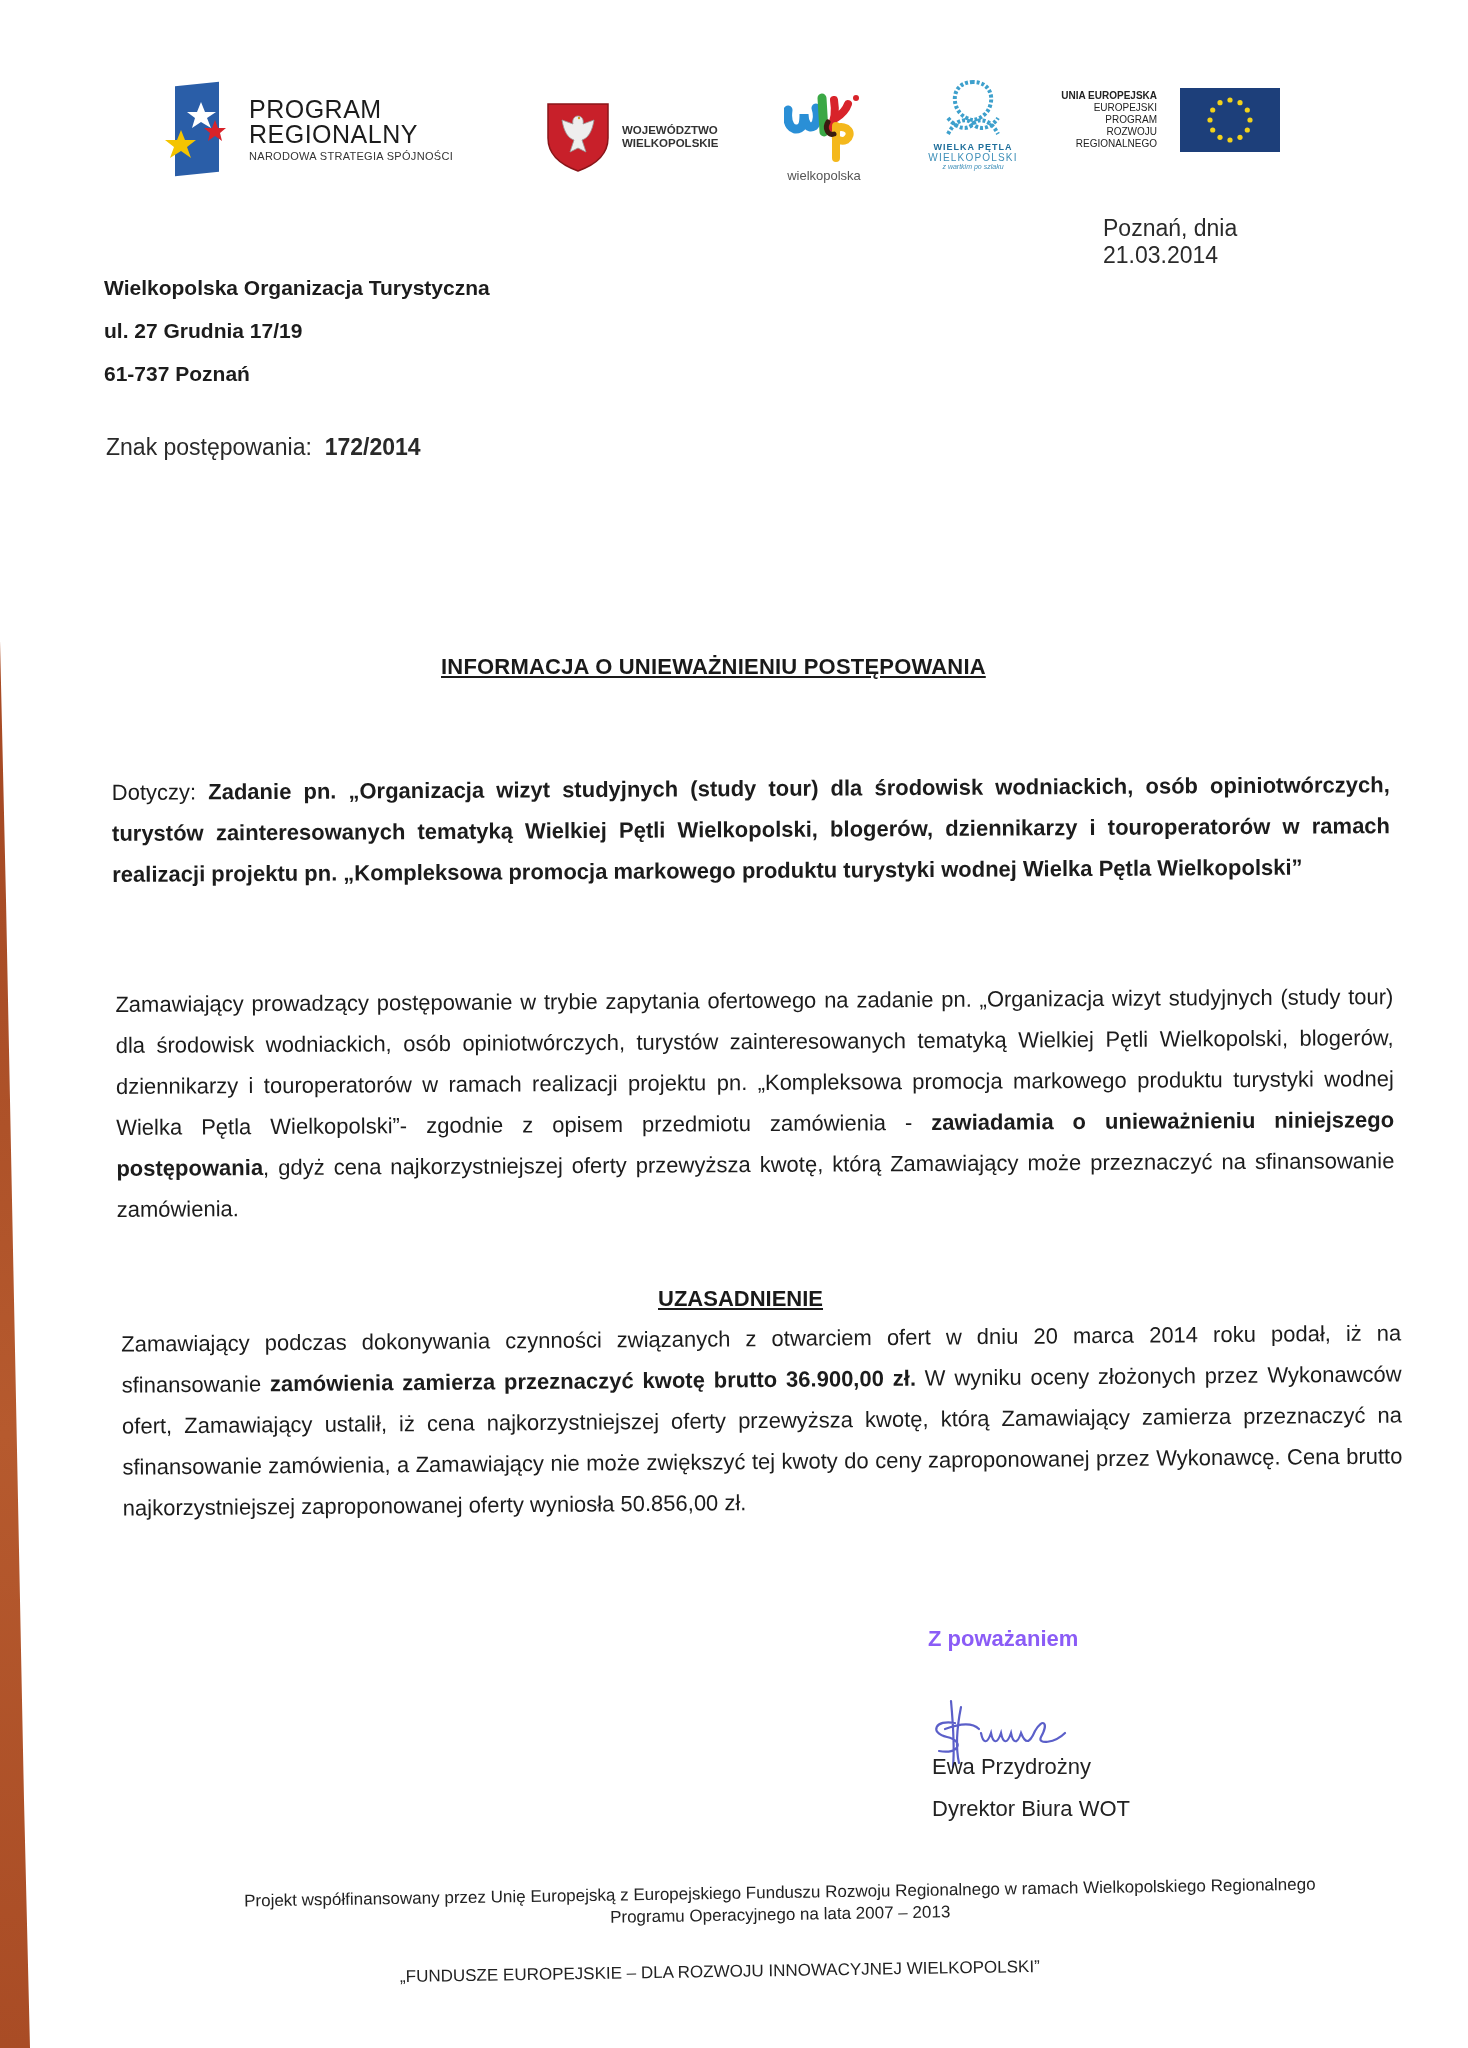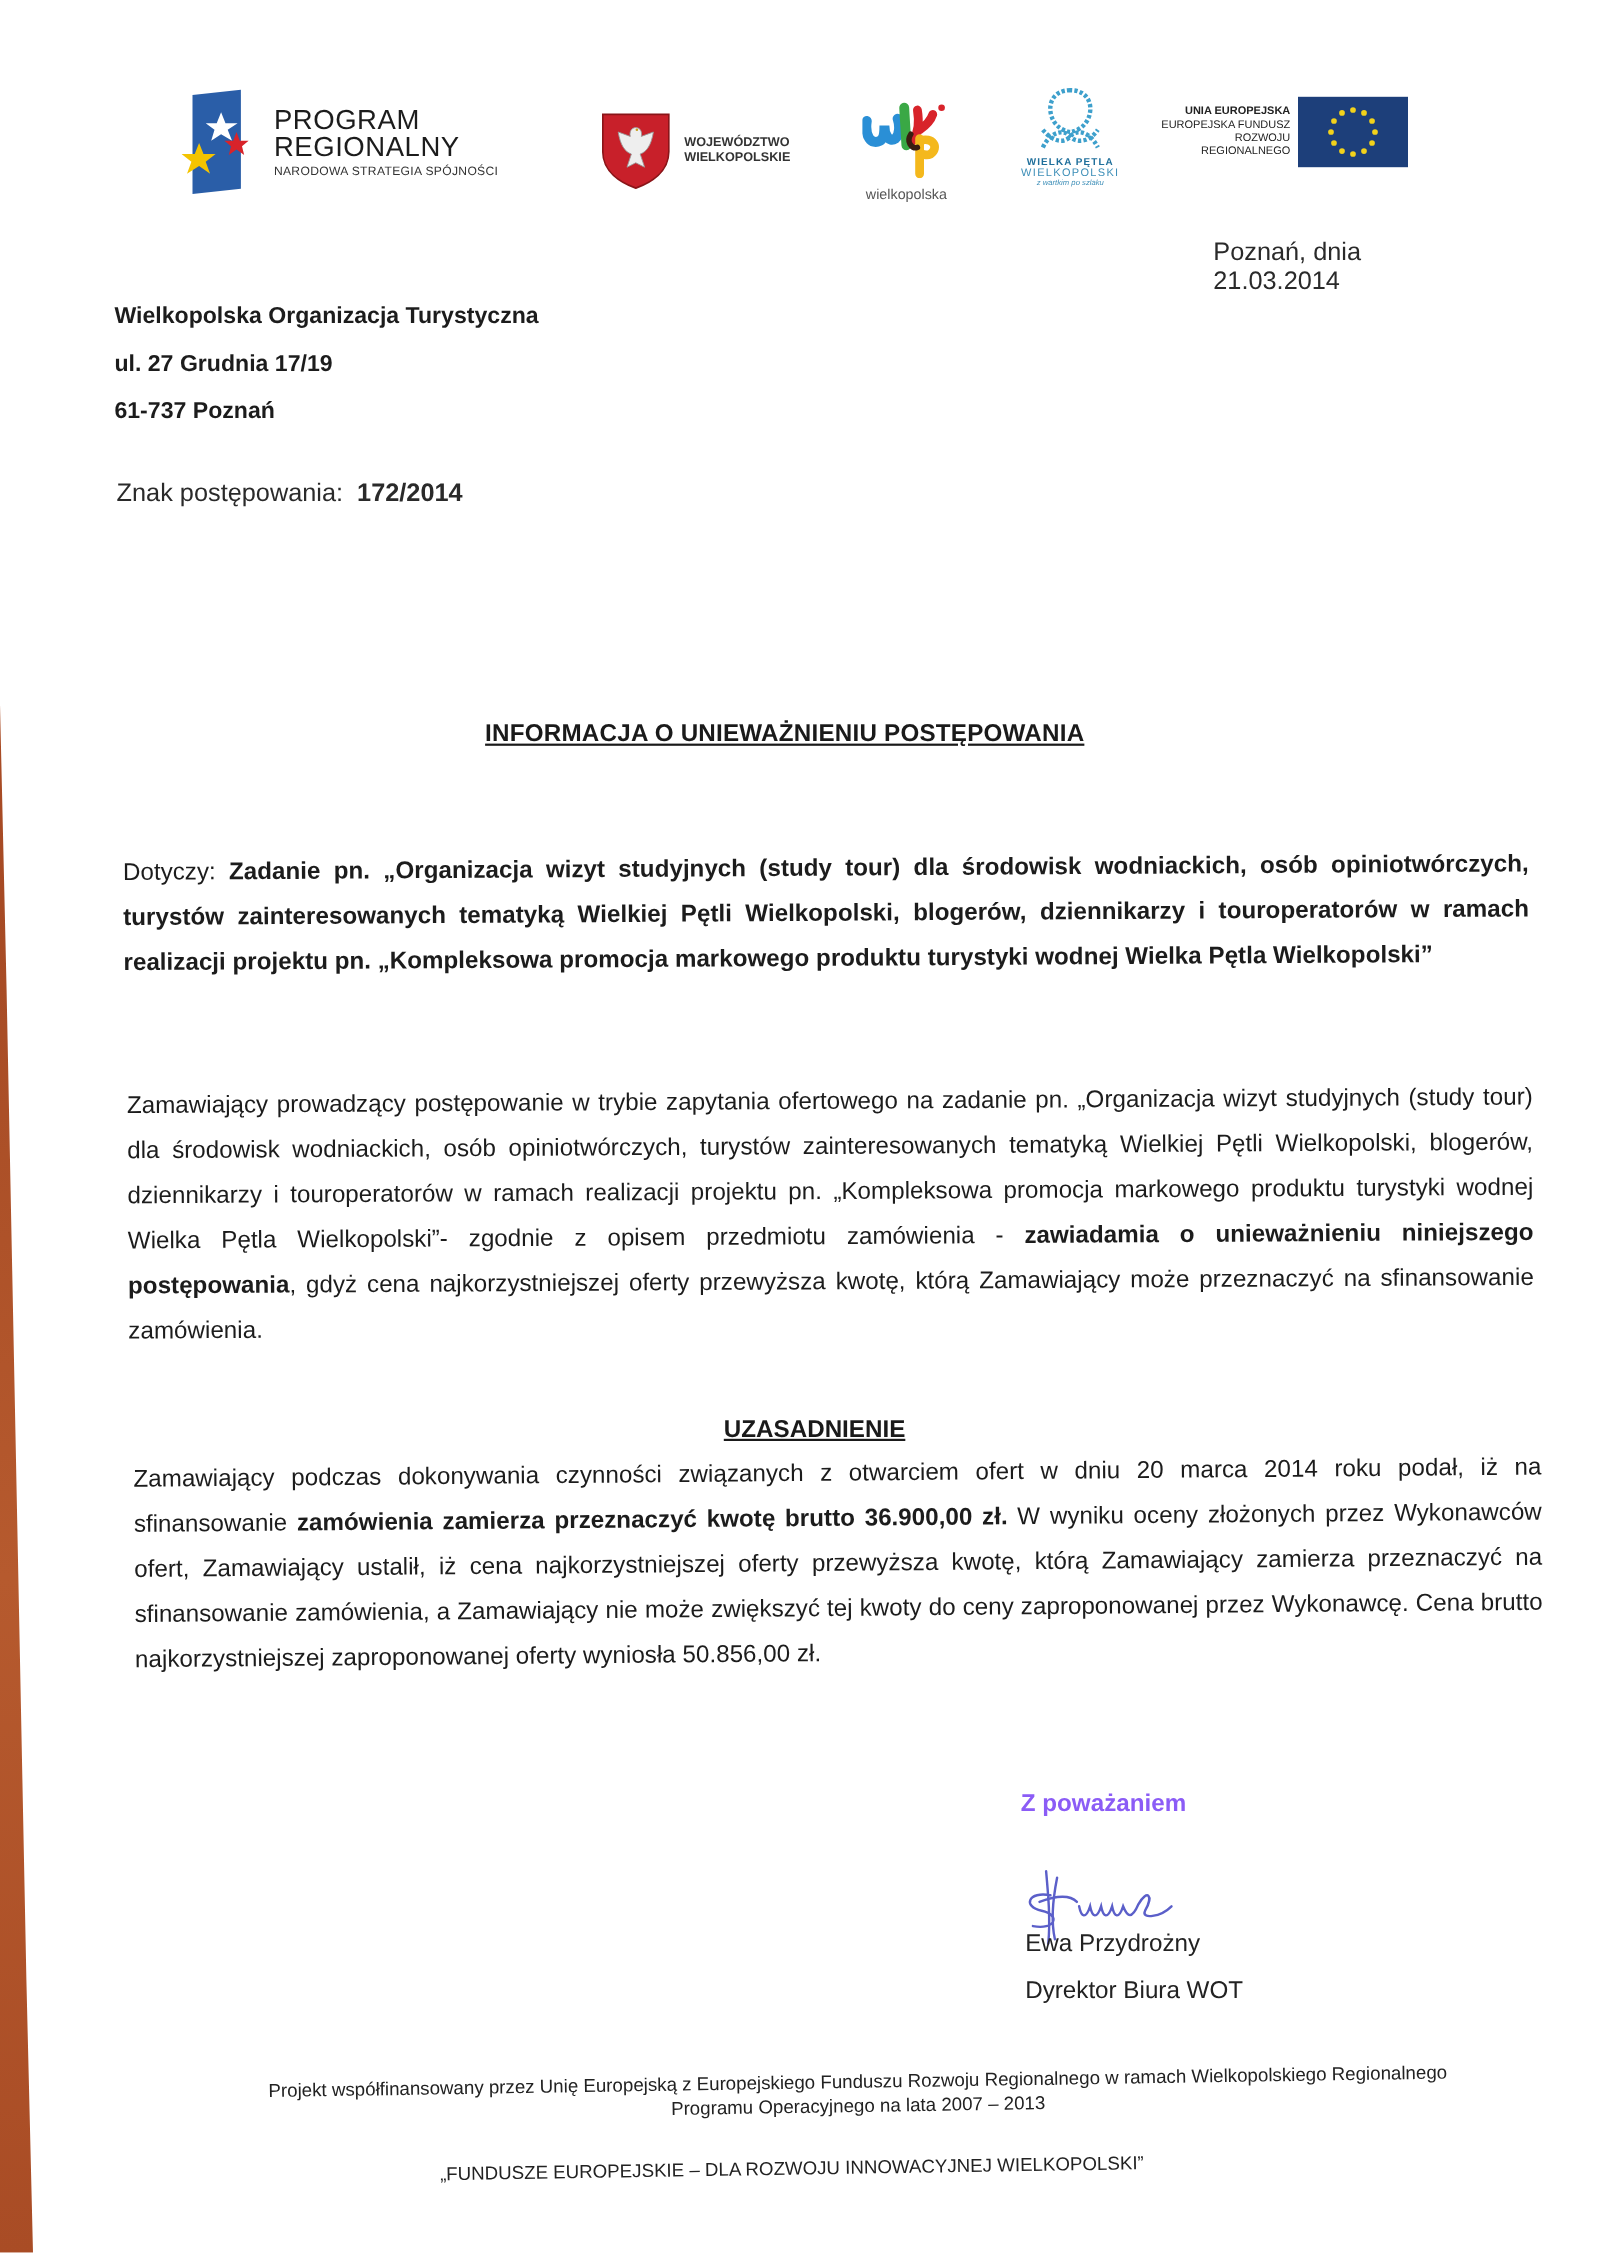--- a/index.html
+++ b/index.html
@@ -32,21 +32,21 @@
   .wlkp-mark { width: 80px; height: 70px; margin: 0 auto; }
   .wlkp-text { font-size: 13px; color: #555; margin-top: 2px; }
 
   .logo-wpw { position: absolute; left: 918px; top: 78px; width: 110px; text-align: center; }
   .wpw-mark { width: 70px; height: 64px; margin: 0 auto; display: block; }
   .wpw-t1 { font-size: 9px; font-weight: bold; color: #1f6f9b; letter-spacing: 1px; }
   .wpw-t2 { font-size: 10px; color: #3e8fb8; letter-spacing: 1.2px; }
   .wpw-t3 { font-size: 7px; color: #3e8fb8; font-style: italic; }
 
   .logo-eu { position: absolute; left: 1040px; top: 88px; display: flex; align-items: center; }
-  .eu-text { font-size: 10px; line-height: 12px; text-align: right; color: #222; margin-right: 7px; }
+  .eu-text { font-size: 10px; line-height: 12px; text-align: right; color: #222; margin-right: 23px; }
   .eu-text b { font-weight: bold; }
   .eu-flag { width: 100px; height: 64px; background: #1d3f7a; position: relative; }
 
   
   .abs { position: absolute; }
   .date { left: 1103px; top: 215px; font-size: 23px; color: #2a2a2a; }
   .sender { left: 104px; top: 266px; font-size: 21px; font-weight: bold; line-height: 43px; color: #1c1c1c; }
   .ref { left: 106px; top: 434px; font-size: 23px; color: #2a2a2a; }
   .ref b { font-weight: bold; }
   .recipient { left: 940px; top: 512px; font-size: 22px; font-weight: bold; line-height: 42px; color: #1c1c1c; }
@@ -124,21 +124,21 @@
       <path d="M10,40 C20,52 30,52 35,46 C40,40 52,40 60,56" fill="none" stroke="#3ea0cc" stroke-width="4" stroke-dasharray="3 2"></path>
     </svg>
     <div class="wpw-t1">WIELKA PĘTLA</div>
     <div class="wpw-t2">WIELKOPOLSKI</div>
     <div class="wpw-t3">z wartkim po szlaku</div>
   </div>
 
   <div class="logo-eu">
     <div class="eu-text">
       <div><b>UNIA EUROPEJSKA</b></div>
-      <div>EUROPEJSKA FUNDUSZ</div>
+      <div>EUROPEJSKI PROGRAM</div>
       <div>ROZWOJU REGIONALNEGO</div>
     </div>
     <div class="eu-flag">
       <svg width="100" height="64" viewBox="0 0 100 64">
         <g fill="#f2d21b">
           <circle cx="50" cy="12" r="2.6"></circle>
             <circle cx="60" cy="14.7" r="2.6"></circle>
             <circle cx="67.3" cy="22" r="2.6"></circle>
           <circle cx="70" cy="32" r="2.6"></circle>
             <circle cx="67.3" cy="42" r="2.6"></circle>

